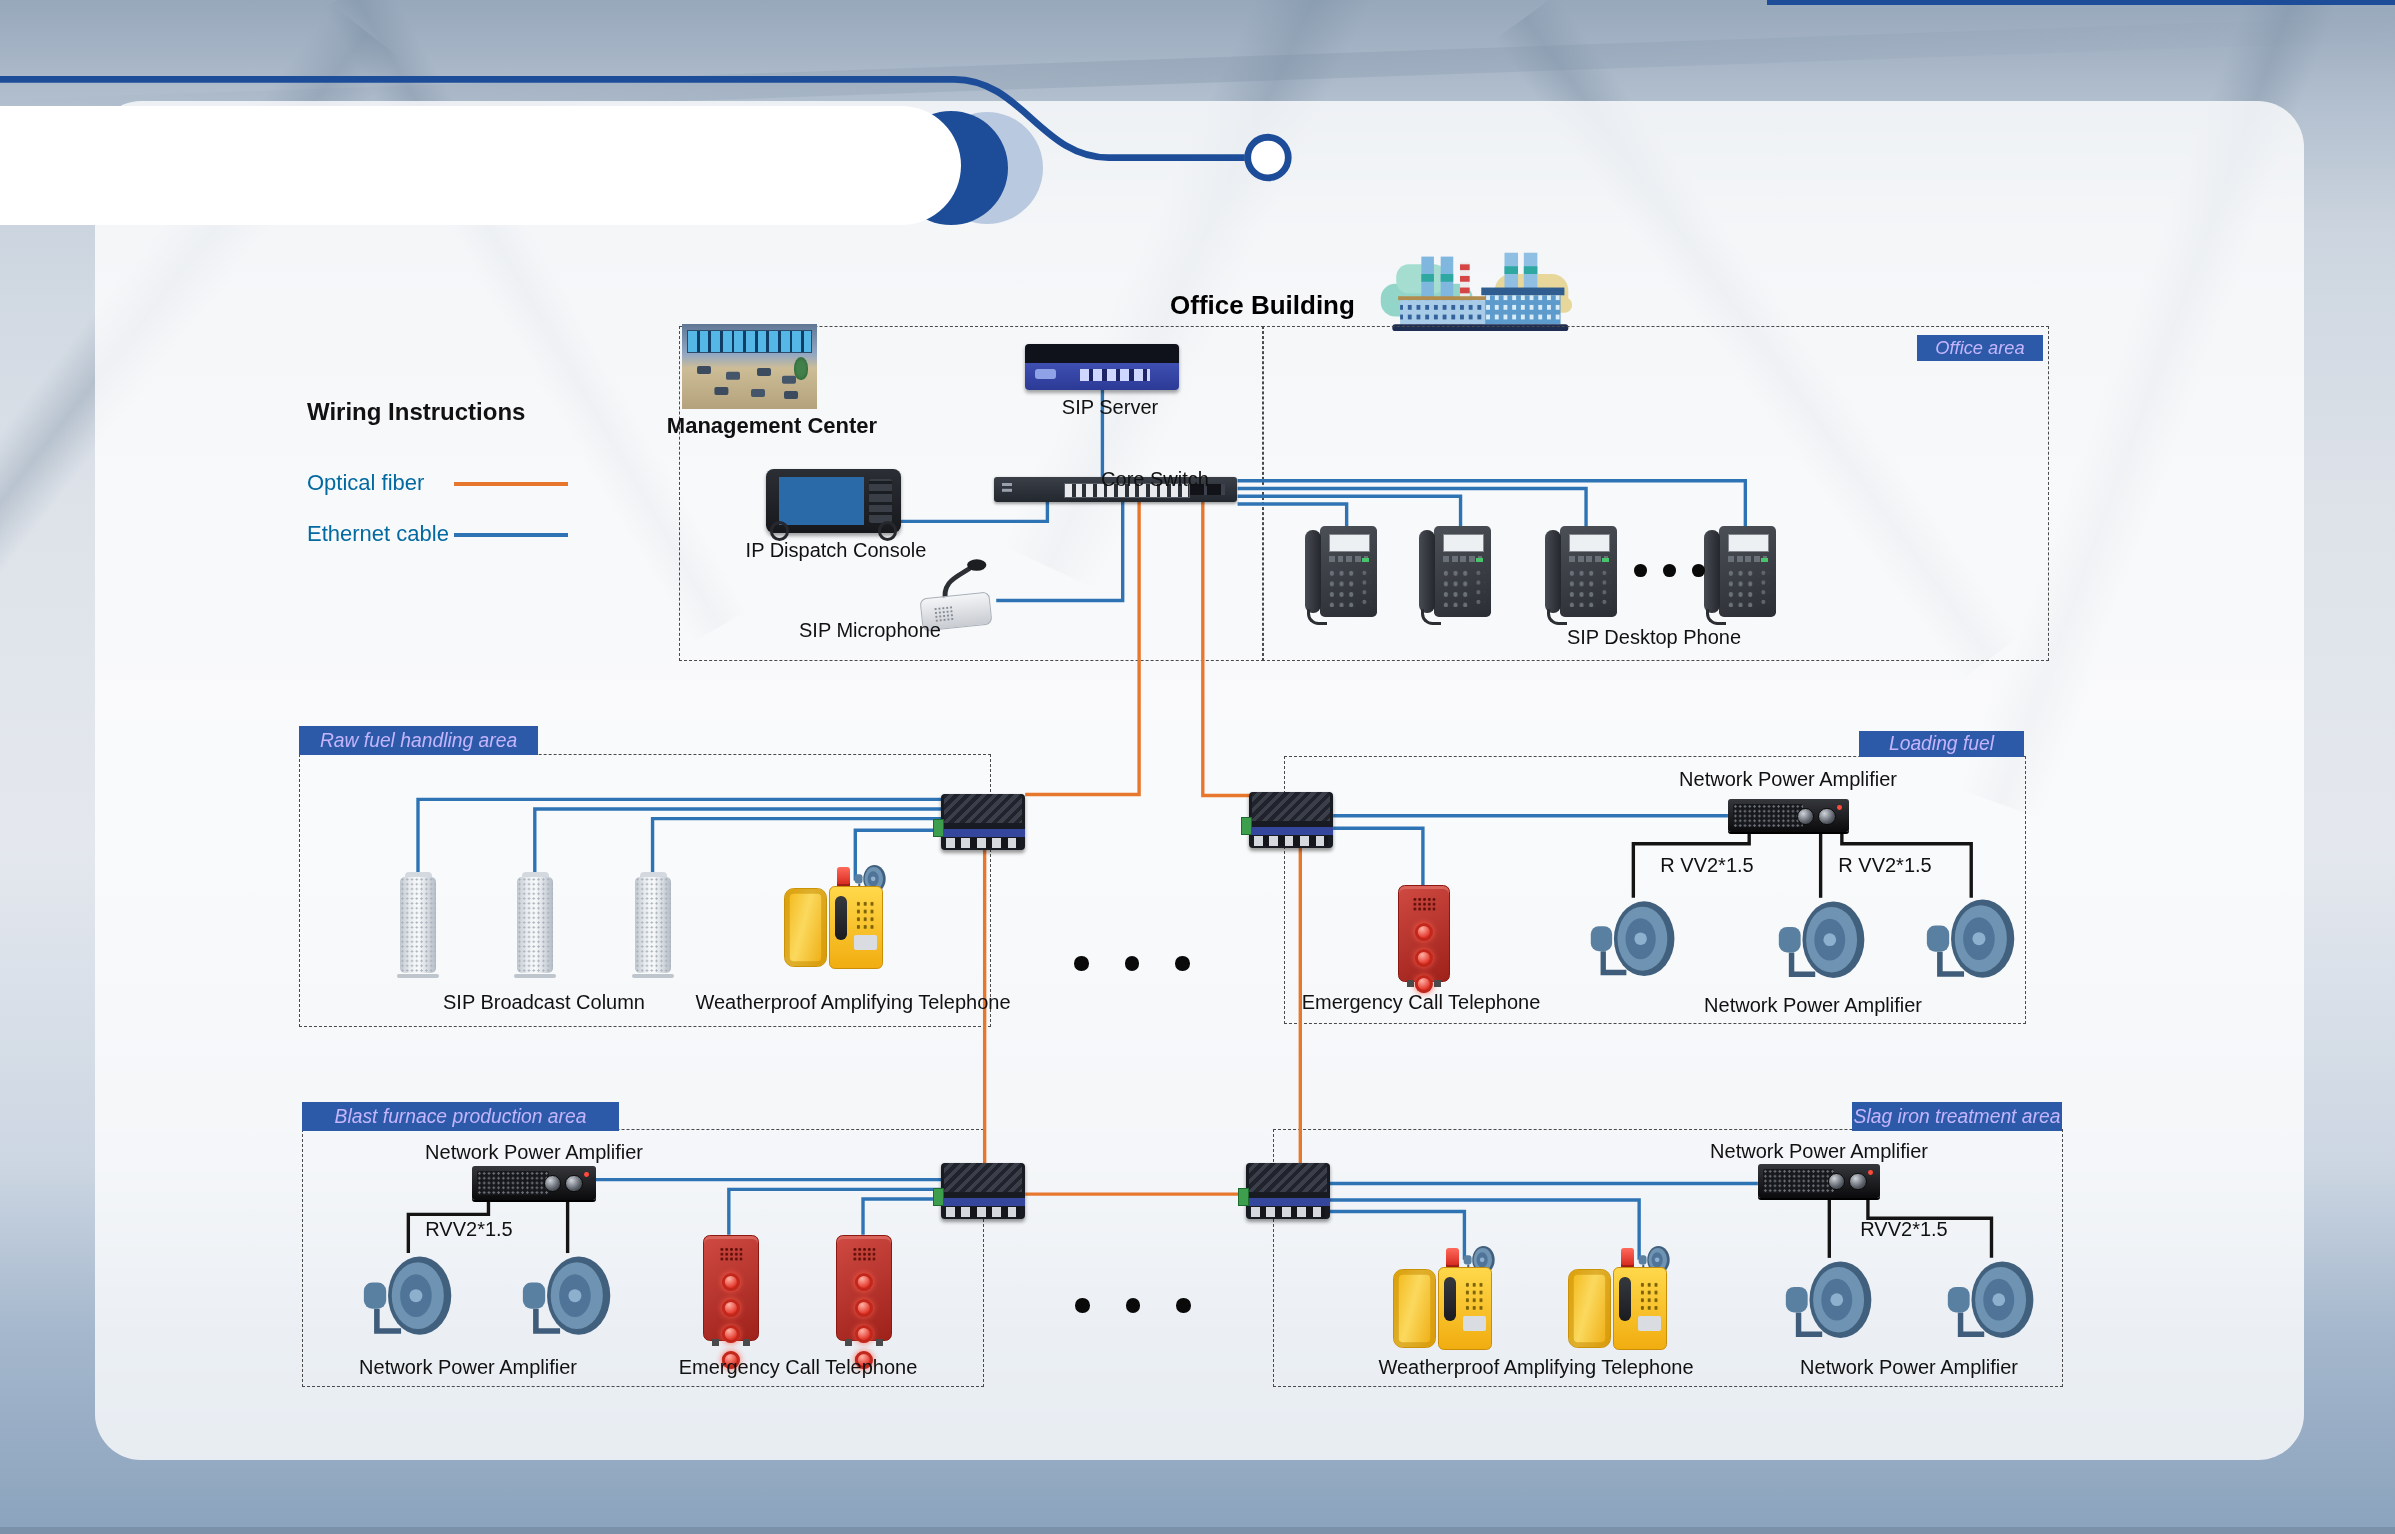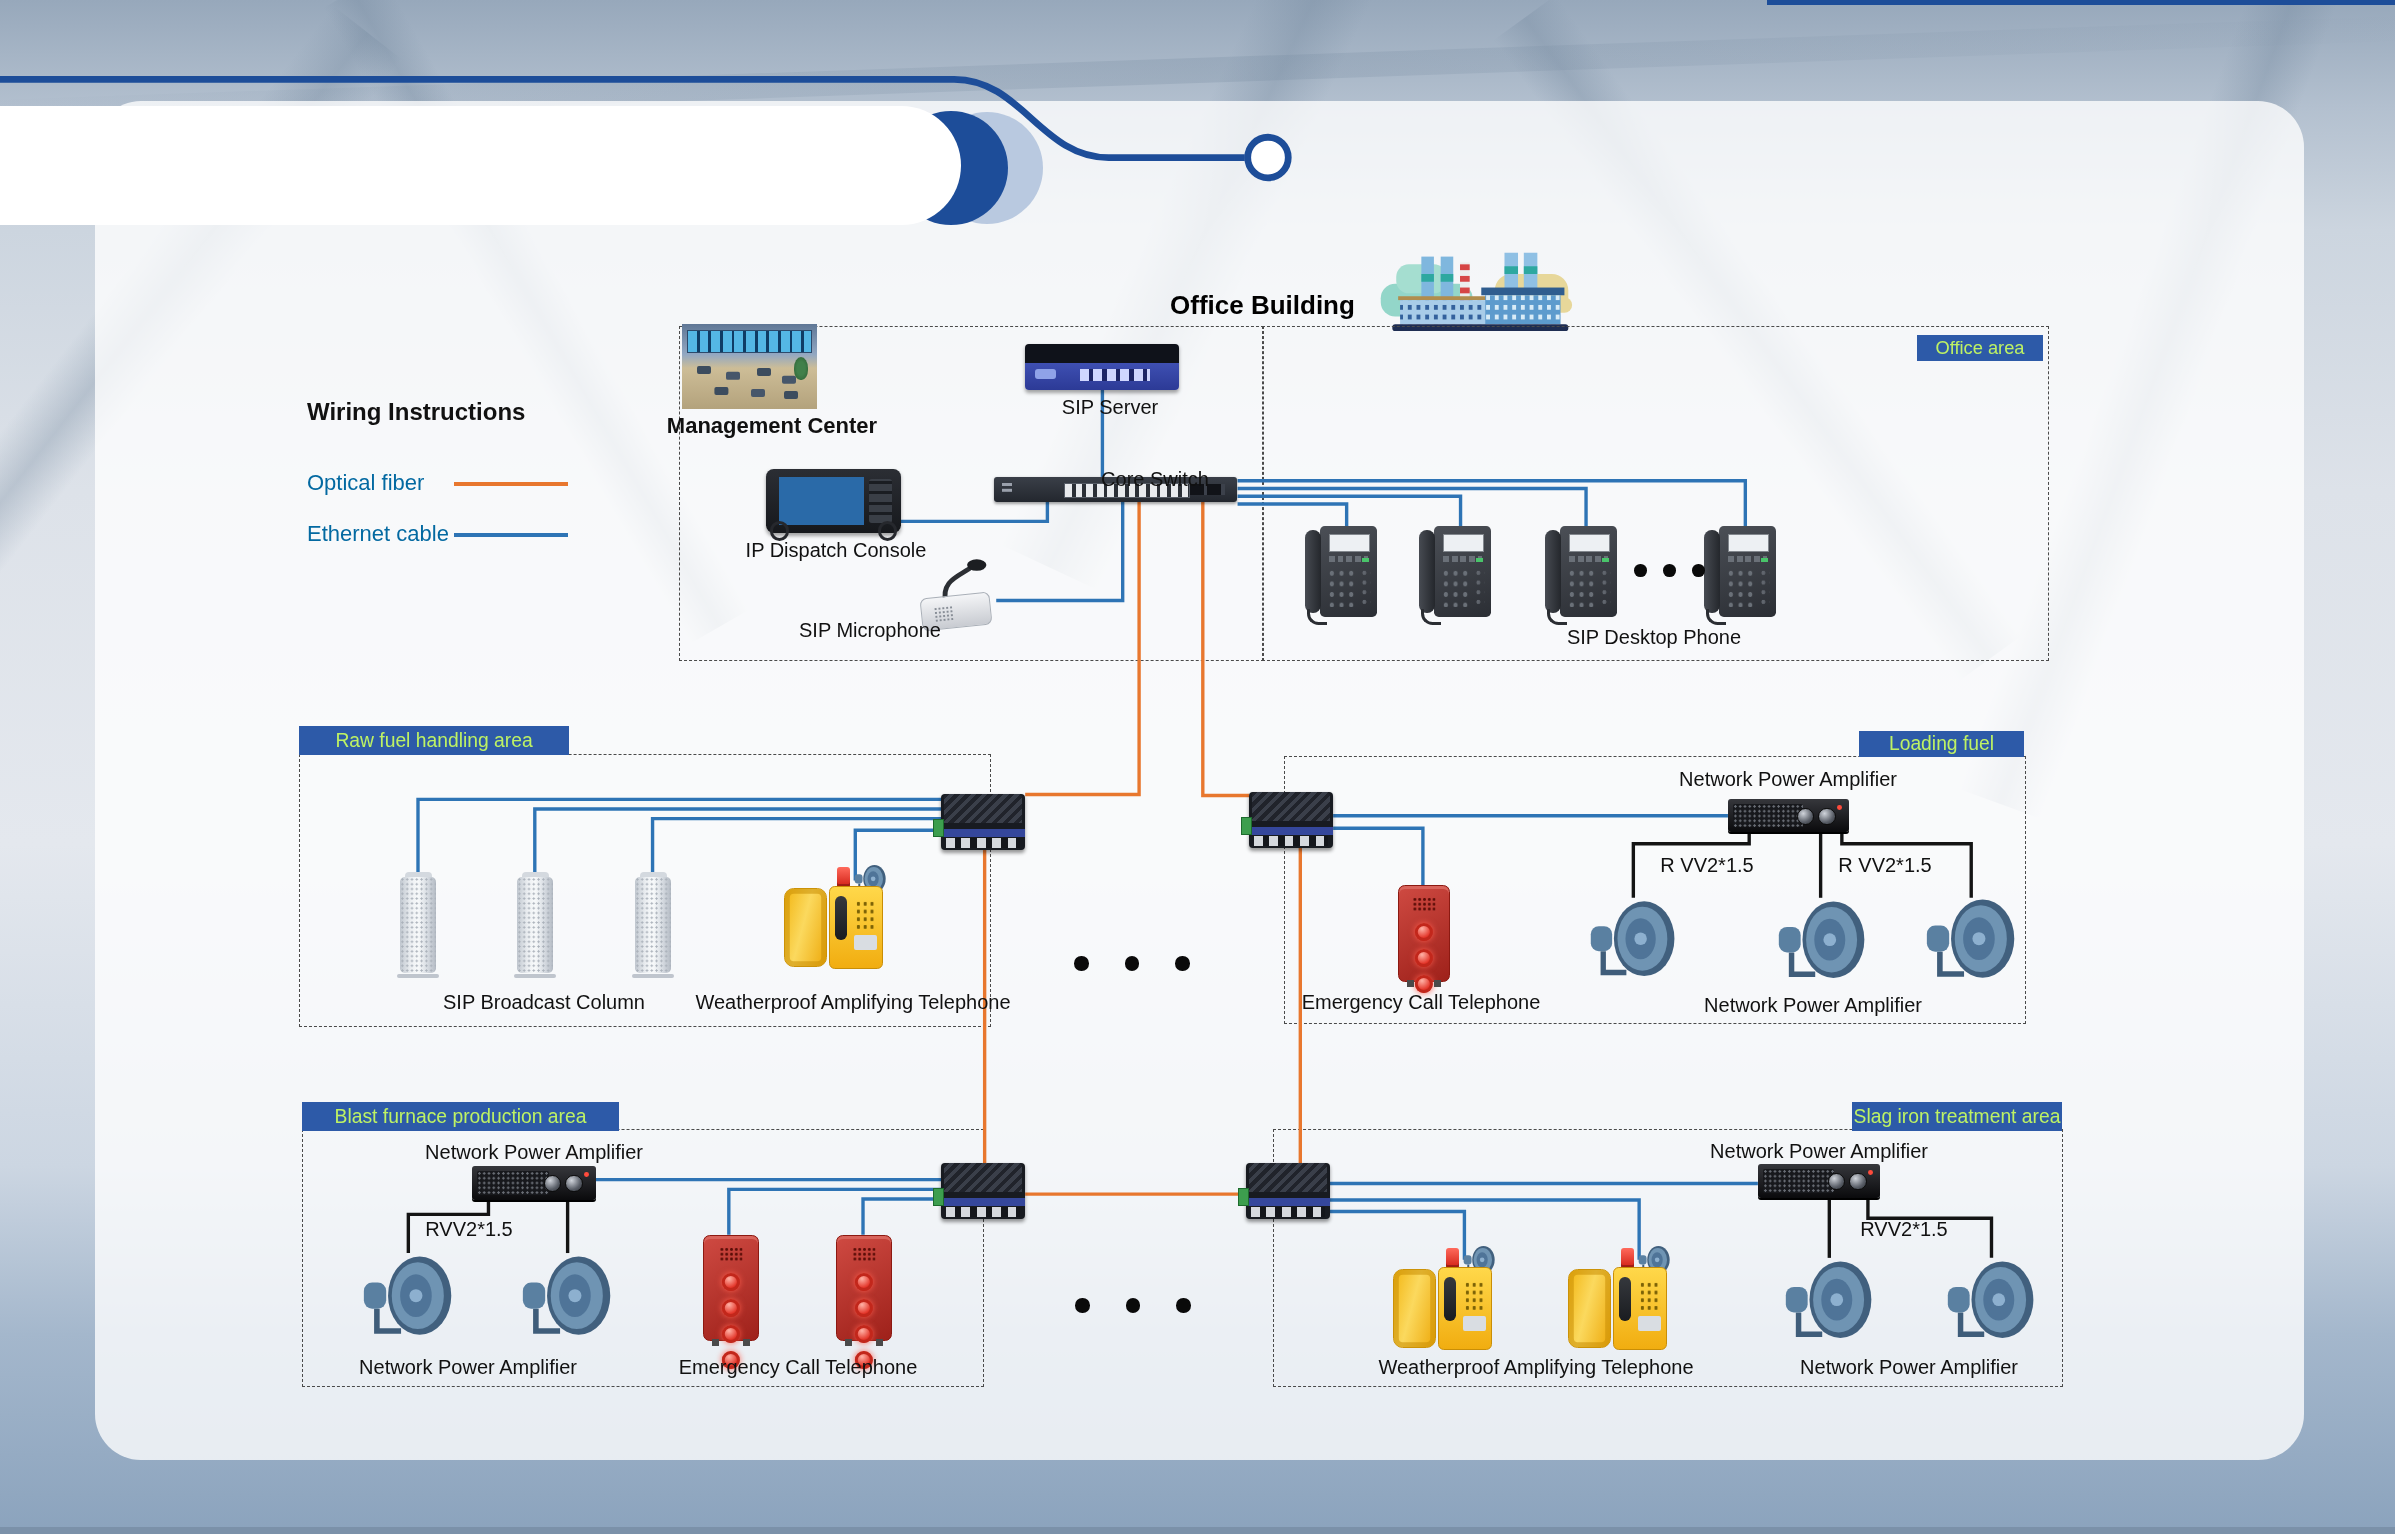--- a/index.html
+++ b/index.html
@@ -33,22 +33,22 @@
          color:#1b4c99;letter-spacing:0.5px;}
   .decor-svg{position:absolute;left:0;top:0;width:1352px;height:232px;pointer-events:none;}
 
   
   .legend-head{position:absolute;left:307px;top:398px;font-size:24px;font-weight:bold;color:#111;}
   .legend-label{position:absolute;font-size:22px;color:#0369a1;}
   .legend-line{position:absolute;height:3.9px;width:114px;}
 
   
   .dash{position:absolute;border:1.9px dashed #4a4a4a;}
-  .tag{position:absolute;background:#2d5aa8;color:#bef264;display:flex;align-items:center;
-       justify-content:center;font-size:19.3px;}
+  .tag{position:absolute;background:#2d5aa8;color:#c4b5fd;display:flex;align-items:center;
+       justify-content:center;font-size:19.3px;font-style:italic;}
   .lab{position:absolute;font-size:20px;color:#111;white-space:nowrap;transform:translateX(-50%);}
   .lab-b{font-weight:bold;}
 
   
   .wires{position:absolute;left:0;top:0;pointer-events:none;}
 
   
   .dots{position:absolute;display:flex;}
   .dots i{display:block;border-radius:50%;background:#0a0a0a;}
   .dots-office i{width:12.6px;height:12.6px;margin-right:16.4px;}
@@ -246,21 +246,21 @@
 </svg>
 
 <div class="dash" style="left:679px;top:326px;width:583px;height:333px;"></div>
 <div class="dash" style="left:1262px;top:326px;width:785px;height:333px;"></div>
 <div class="dash" style="left:299px;top:754px;width:690px;height:271px;"></div>
 <div class="dash" style="left:1284px;top:756px;width:740px;height:266px;"></div>
 <div class="dash" style="left:302px;top:1129px;width:680px;height:256px;"></div>
 <div class="dash" style="left:1273px;top:1129px;width:788px;height:256px;"></div>
 
 <div class="tag" style="left:1917px;top:335px;width:126px;height:26px;font-size:18.3px;">Office area</div>
-<div class="tag" style="left:299px;top:726px;width:270px;height:29px;">Raw fuel handling area</div>
+<div class="tag" style="left:299px;top:726px;width:239px;height:29px;">Raw fuel handling area</div>
 <div class="tag" style="left:1859px;top:731px;width:165px;height:26px;">Loading fuel</div>
 <div class="tag" style="left:302px;top:1102px;width:317px;height:29px;">Blast furnace production area</div>
 <div class="tag" style="left:1852px;top:1102px;width:210px;height:29px;">Slag iron treatment area</div>
 
 <svg class="wires" width="2395" height="1534" viewBox="0 0 2481 1589">
   <g stroke="#2e74b5" stroke-width="3.5" fill="none">
     <polyline points="1142,403 1142,494"></polyline>
     <polyline points="933,540 1085,540 1085,520"></polyline>
     <polyline points="1032,622 1163,622 1163,520"></polyline>
     <polyline points="1282,498 1808,498 1808,545"></polyline>

